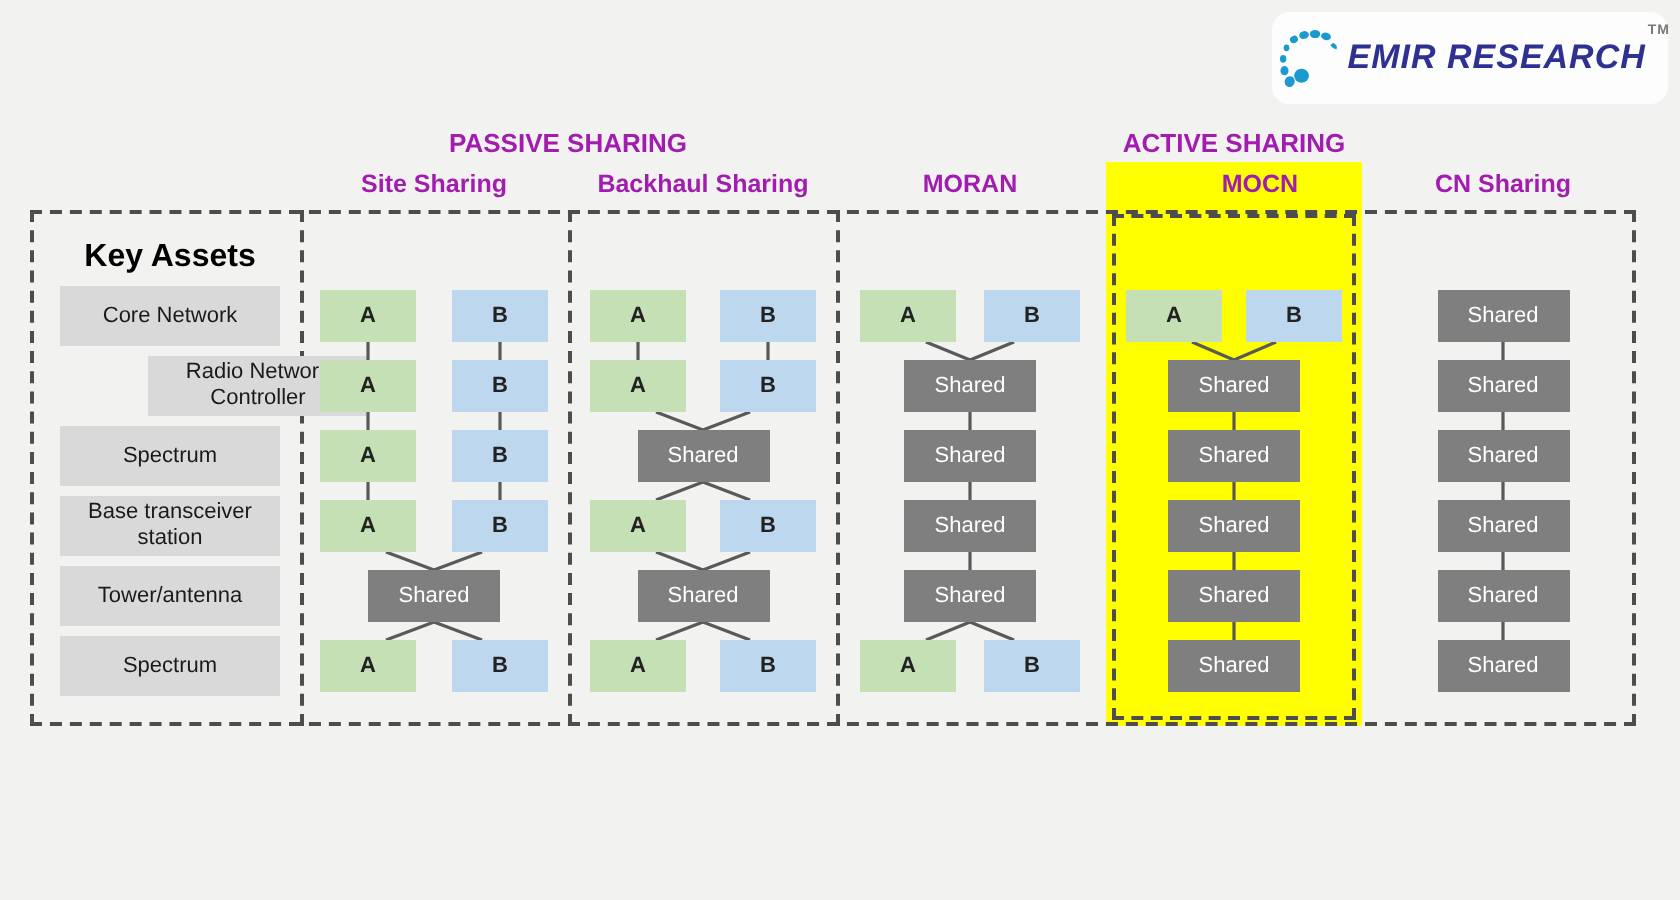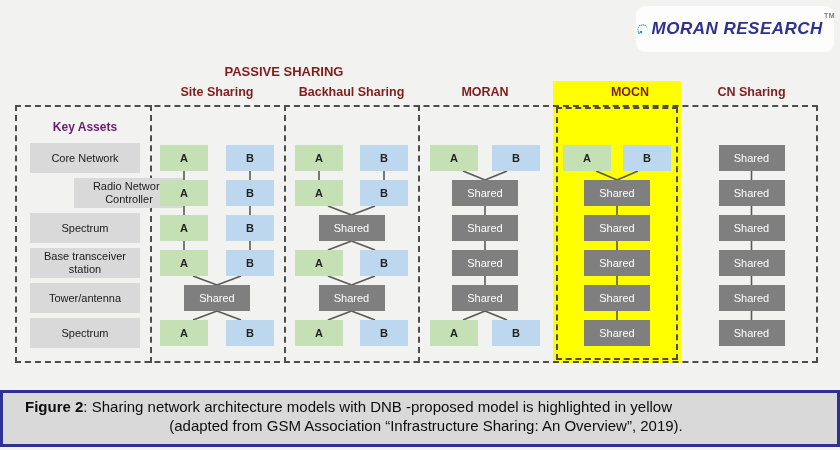--- a/index.html
+++ b/index.html
@@ -6,35 +6,35 @@
   body{font-family:"Liberation Sans", sans-serif; background:#e9e9e9;}
   #stage{position:relative; width:840px; height:450px; background:#f2f2f1; overflow:hidden;}
 
   
   .logo{position:absolute; left:636px; top:6px; width:198px; height:46px;
         background:#fdfdfd; border-radius:9px; display:flex; align-items:center; justify-content:center; gap:4px;}
   .logo-text{color:var(--brand,#2e3192); font-weight:bold; font-style:italic; font-size:17px; letter-spacing:.5px; white-space:nowrap;}
   .logo-tm{color:#7a7a7a; font-size:7px; font-style:normal; vertical-align:top; position:relative; top:-7px; left:1px; font-weight:bold;}
 
   
-  .group-header,.col-header{position:absolute; text-align:center; font-weight:bold; color:#7f1d1d; white-space:nowrap;}
+  .group-header,.col-header{position:absolute; text-align:center; font-weight:bold; color:#a21caf; white-space:nowrap;}
   .group-header{top:64px; font-size:13px;}
   .col-header{top:85px; font-size:12.5px;}
 
   
   .outer-dash{position:absolute; left:15px; top:105px; width:803px; height:258px;
               border:2px dashed #4d4d4d; box-sizing:border-box;}
   .v-sep{position:absolute; top:105px; height:258px; width:0; border-left:2px dashed #4d4d4d;}
   .yellow-rect{position:absolute; left:553px; top:81px; width:128px; height:282px; background:var(--hl,#ffff00);}
   .mocn-dash{position:absolute; left:556px; top:107px; width:122px; height:253px;
              border:2px dashed #4d4d4d; box-sizing:border-box;}
 
   
   .key-assets-title{position:absolute; left:30px; top:120px; width:110px; text-align:center;
-                    font-weight:bold; font-size:12px; color:#701a75;}
+                    font-weight:bold; font-size:16px; color:#000000;}
   .asset-label{position:absolute; left:30px; width:110px; height:30px; background:var(--lgray,#d9d9d9);
                display:flex; align-items:center; justify-content:center; text-align:center;
                font-size:11px; line-height:1.15; color:#1a1a1a; padding:0 4px; box-sizing:border-box;}
 
   
   .col-body{position:absolute;}
   .col-body svg{position:absolute; left:0; top:0; overflow:visible;}
   .cell{position:absolute; height:26px; display:flex; align-items:center; justify-content:center;
         font-size:11px; font-weight:bold; color:#222;}
   .cell.a{background:var(--green,#c5e0b4); width:48px;}
@@ -62,24 +62,25 @@
         <ellipse cx="25.5" cy="6.8" rx="3.1" ry="2.4"></ellipse>
         <ellipse cx="32" cy="8.2" rx="3" ry="2.2" transform="rotate(14 32 8.2)"></ellipse>
         <path d="M36 12 q3.2 1.2 2.2 4 q-2.2-.6-3.6-2.4 z"></path>
         <ellipse cx="8.6" cy="15" rx="1.7" ry="2"></ellipse>
         <ellipse cx="6.6" cy="21.5" rx="1.9" ry="2.3"></ellipse>
         <ellipse cx="7.4" cy="28.5" rx="2.4" ry="2.7"></ellipse>
         <ellipse cx="10.5" cy="35" rx="3" ry="3.2" transform="rotate(20 10.5 35)"></ellipse>
         <ellipse cx="17.5" cy="31.5" rx="4.4" ry="4.2"></ellipse>
       </g>
     </svg>
-    <span class="logo-text"><span>MORAN RESEARCH</span><span class="logo-tm">TM</span></span>
+    <span class="logo-text"><span>EMIR RESEARCH</span><span class="logo-tm">TM</span></span>
   </div>
 
   <div class="group-header" style="left:150px; width:268px;">PASSIVE SHARING</div>
+  <div class="group-header" style="left:553px; width:128px;">ACTIVE SHARING</div>
 
   <div class="yellow-rect"></div>
 
   <div class="outer-dash"></div>
   <div class="v-sep" style="left:150px;"></div>
   <div class="v-sep" style="left:284px;"></div>
   <div class="v-sep" style="left:418px;"></div>
   <div class="mocn-dash"></div>
 
   <div class="key-assets-title">Key Assets</div>
@@ -193,18 +194,14 @@
         </svg>
         <div class="cell shared" style="left: 33.5px; top: 0px; width: 66px;">Shared</div>
         <div class="cell shared" style="left: 33.5px; top: 35px; width: 66px;">Shared</div>
         <div class="cell shared" style="left: 33.5px; top: 70px; width: 66px;">Shared</div>
         <div class="cell shared" style="left: 33.5px; top: 105px; width: 66px;">Shared</div>
         <div class="cell shared" style="left: 33.5px; top: 140px; width: 66px;">Shared</div>
         <div class="cell shared" style="left: 33.5px; top: 175px; width: 66px;">Shared</div>
       </div>
     </div>
 
-  <div class="caption">
-    <div class="cap-line1"><span class="b">Figure 2</span><span>: Sharing network architecture models with DNB  -proposed model is highlighted in yellow</span></div>
-    <div class="cap-line2">(adapted from GSM Association “Infrastructure Sharing: An Overview”, 2019).</div>
-  </div>
 
 </div>
 
 </body></html>

